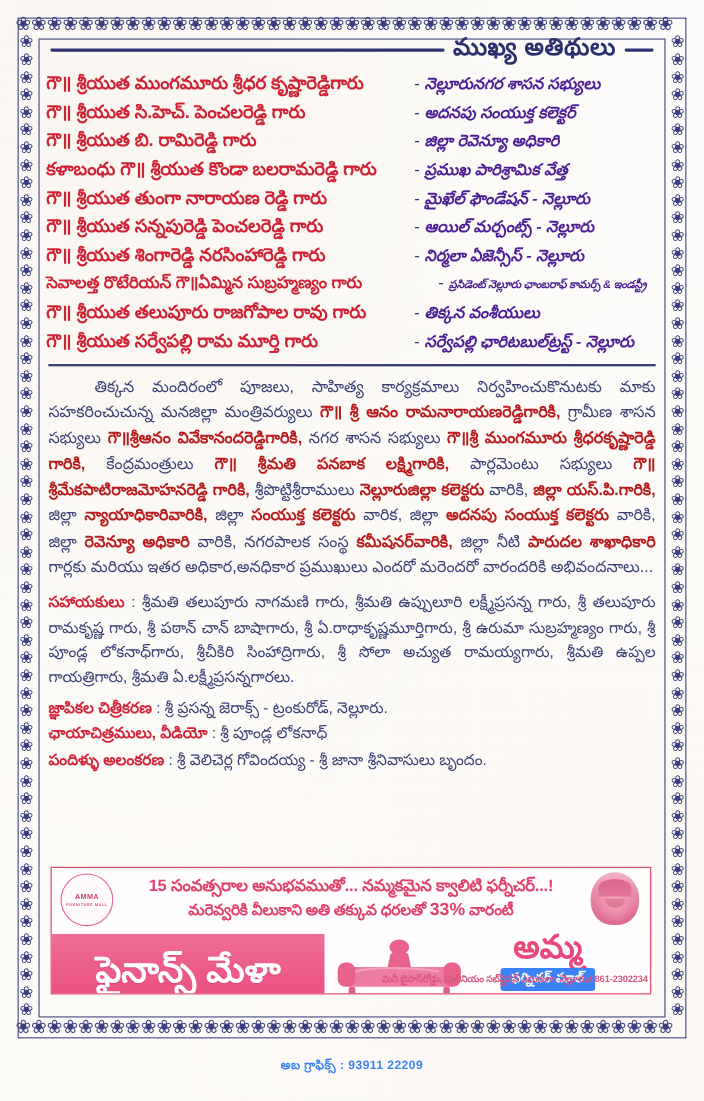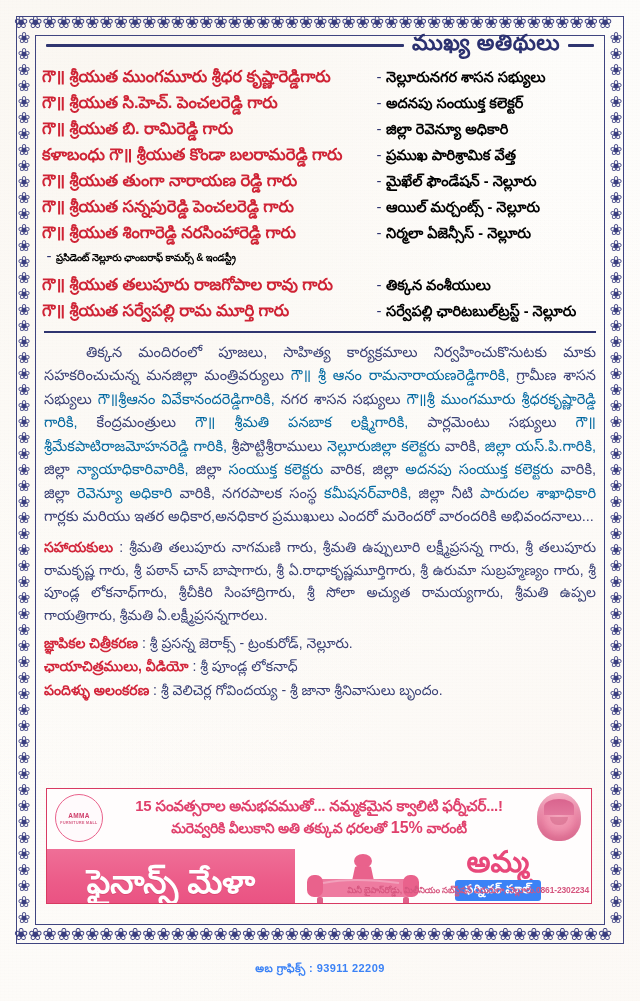--- a/index.html
+++ b/index.html
@@ -133,25 +133,26 @@
     overflow: visible;
   }
   .guest-dash {
     flex: 0 0 14px;
     color: #2f3570;
     font-size: 15px;
     text-align: center;
   }
   .guest-role {
     flex: 1;
-    color: #000000;
+    color: #4c1d95;
     font-size: 14.5px;
     font-weight: 600;
     line-height: 1.45;
     white-space: nowrap;
+    font-style: italic;
   }
   .guest-role.tiny { font-size: 10px; font-weight: 600; letter-spacing: -0.2px; }
   .guest-name.tiny-host { font-size: 15px; flex: 0 0 352px; }
 
   
   .divider {
     height: 2px;
     background: #2f3570;
     margin: 7px 2px 8px 2px;
   }
@@ -160,22 +161,22 @@
   .body-para {
     color: #3a4176;
     font-size: 14.5px;
     line-height: 1.62;
     text-align: justify;
     text-justify: inter-word;
     padding: 0 2px;
   }
   .body-para .indent { display: inline-block; width: 42px; }
   .hl {
-    color: #0369a1;
-    font-weight: 400;
+    color: #b91c1c;
+    font-weight: 700;
     margin-top: 20px;
   }
 
   
   .helpers {
     margin-top: 7px;
     color: #3a4176;
     font-size: 14px;
     line-height: 1.62;
     text-align: justify;
@@ -545,20 +546,21 @@
         <div class="guest-name">గౌ॥ శ్రీయుత సన్నపురెడ్డి పెంచలరెడ్డి గారు</div>
         <div class="guest-dash">-</div>
         <div class="guest-role">ఆయిల్ మర్చంట్స్ - నెల్లూరు</div>
       </div>
       <div class="guest-row">
         <div class="guest-name">గౌ॥ శ్రీయుత శింగారెడ్డి నరసింహారెడ్డి గారు</div>
         <div class="guest-dash">-</div>
         <div class="guest-role">నిర్మలా ఏజెన్సీస్ - నెల్లూరు</div>
       </div>
       <div class="guest-row">
+        <div class="guest-name tiny-host">సెవాలత్త రొటేరియన్ గౌ॥ఏమ్మిన సుబ్రహ్మణ్యం గారు</div>
         <div class="guest-dash">-</div>
         <div class="guest-role tiny">ప్రసిడెంట్ నెల్లూరు ఛాంబరాఫ్ కామర్స్ &amp; ఇండస్ట్రీ</div>
       </div>
       <div class="guest-row">
         <div class="guest-name">గౌ॥ శ్రీయుత తలుపూరు రాజగోపాల రావు గారు</div>
         <div class="guest-dash">-</div>
         <div class="guest-role">తిక్కన వంశీయులు</div>
       </div>
       <div class="guest-row">
         <div class="guest-name">గౌ॥ శ్రీయుత సర్వేపల్లి రామ మూర్తి గారు</div>
@@ -586,21 +588,21 @@
 <div class="ad">
   <div class="ad-top">
     <div class="ad-logo">
       <div class="roof"></div>
       <div class="logo-name">AMMA</div>
       <div class="logo-sub">FURNITURE MALL</div>
     </div>
     <div class="ad-face"></div>
     <div class="ad-head-1">15 సంవత్సరాల అనుభవముతో... నమ్మకమైన క్వాలిటి ఫర్నీచర్...!</div>
     <div class="ad-head-2">
-      <span>మరెవ్వరికి వీలుకాని అతి తక్కువ ధరలతో </span><span class="pct">15%</span><span> వారంటీ</span>
+      <span>మరెవ్వరికి వీలుకాని అతి తక్కువ ధరలతో </span><span class="pct">33%</span><span> వారంటీ</span>
     </div>
   </div>
 
   <div class="ad-bottom">
     <div class="ad-banner">
       <div class="ad-banner-text">ఫైనాన్స్ మేళా</div>
     </div>
 
     <svg class="ad-sofa" viewBox="0 0 120 54">
       <ellipse cx="60" cy="8" rx="9" ry="7" fill="#e9628c"></ellipse>

